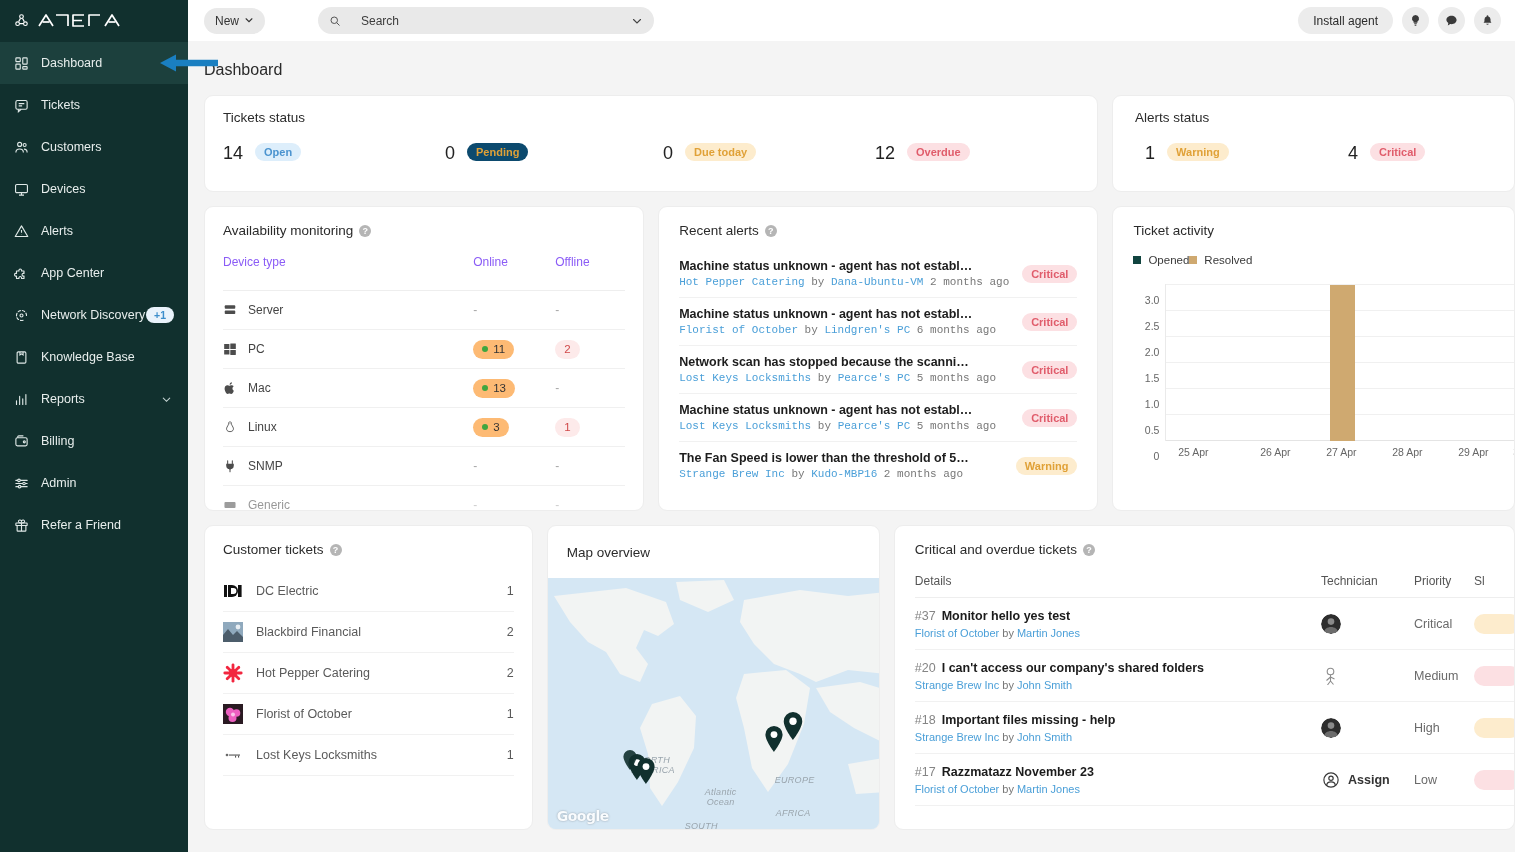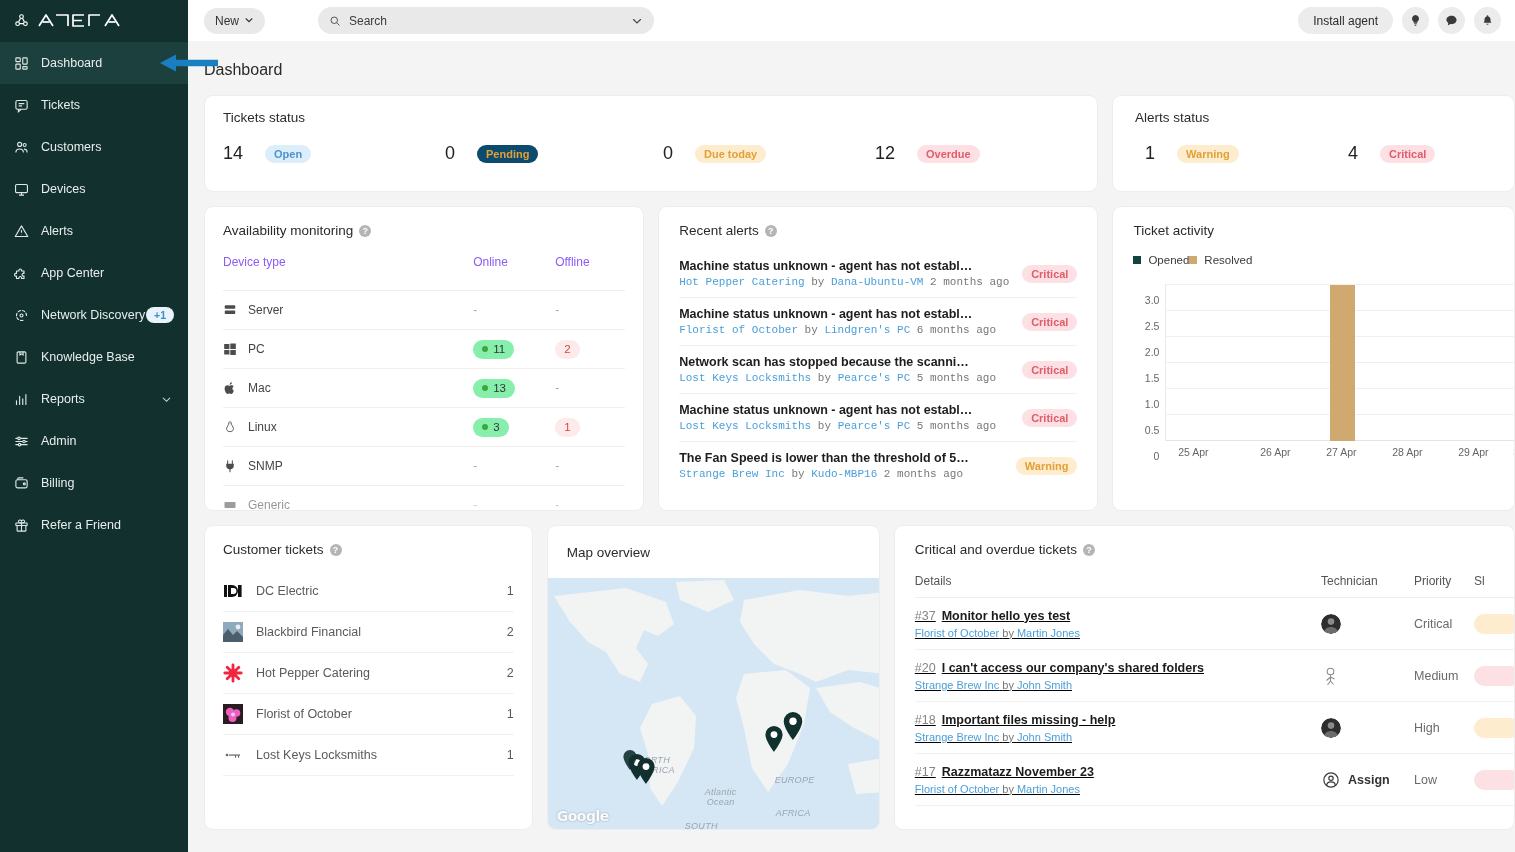--- a/index.html
+++ b/index.html
@@ -79,21 +79,21 @@
     height: 26px; padding: 0 11px;
     display: flex; align-items: center; gap: 5px;
     font-size: 12px; color: #333; cursor: pointer;
   }
   .btn-new svg { width: 10px; height: 10px; }
   .searchbox {
     margin-left: 53px;
     width: 336px; height: 27px;
     background: #e9e9e9; border-radius: 14px;
     display: flex; align-items: center;
-    padding: 0 11px; gap: 8px;
+    padding: 0 11px; gap: 20px;
     cursor: text;
   }
   .searchbox .s-icon { color: #555; display: flex; }
   .searchbox .s-icon svg { width: 12px; height: 12px; }
   .searchbox .s-ph { font-size: 12px; color: #3c3c3c; flex: 1; }
   .searchbox .s-chev { color: #444; display: flex; }
   .searchbox .s-chev svg { width: 12px; height: 12px; }
   .top-right {
     margin-left: auto;
     display: flex; align-items: center; gap: 9px;
@@ -135,21 +135,21 @@
     font-size: 9px; line-height: 12px; text-align: center;
     font-weight: bold;
   }
 
   
   .row1 { display: flex; gap: 14px; }
   .card-tickets-status { width: 911px; height: 97px; padding: 14px 18px; }
   .card-alerts-status { width: 410px; height: 97px; padding: 14px 22px; }
   .stat-row { display: flex; align-items: center; margin-top: 18px; }
   .stat {
-    display: flex; align-items: center; gap: 22px;
+    display: flex; align-items: flex-start; gap: 12px;
   }
   .stat-num { font-size: 18px; color: #222; min-width: 20px; text-align: right; }
   .pill {
     border-radius: 10px; padding: 3px 9px;
     font-size: 11px; line-height: 12px; font-weight: bold;
     white-space: nowrap;
   }
 
   
   .row2 { display: flex; gap: 14px; margin-top: 14px; }
@@ -172,21 +172,21 @@
   .tbl-row .c1 { flex: 1; display: flex; align-items: center; gap: 11px; color: #444; }
   .tbl-row .c2 { width: 82px; }
   .tbl-row .c3 { width: 70px; }
   .dev-icon { width: 14px; height: 14px; color: #4c4c4c; display: flex; }
   .dev-icon svg { width: 14px; height: 14px; display: block; }
   .cnt-pill {
     display: inline-flex; align-items: center; gap: 5px;
     border-radius: 10px; padding: 3px 9px;
     font-size: 11.5px; line-height: 13px;
   }
-  .cnt-on { background: #86efac; color: #333; align-items: center; }
+  .cnt-on { background: #fdba74; color: #333; align-items: center; }
   .cnt-off { background: #fdeaea; color: #d04a4a; }
   .dot-green { width: 6px; height: 6px; border-radius: 50%; background: #3fa63f; }
   .dash { color: #a6a6a6; }
 
   
   .al-list { margin-top: 12px; }
   .al-item {
     display: flex; align-items: center;
     padding: 9px 0; border-bottom: 1px solid #f1f1f1;
   }
@@ -273,21 +273,21 @@
     padding: 17px 0 9px 0; border-bottom: 1px solid #eee;
   }
   .ct-head .d1 { flex: 1; }
   .ct-head .d2 { width: 93px; }
   .ct-head .d3 { width: 60px; }
   .ct-head .d4 { width: 40px; }
   .ct-row {
     display: flex; align-items: center;
     height: 52px; border-bottom: 1px solid #f1f1f1;
   }
-  .ct-row .d1 { flex: 1; min-width: 0; text-decoration: underline; }
+  .ct-row .d1 { flex: 1; min-width: 0; }
   .ct-row .d2 { width: 93px; display: flex; align-items: center; gap: 7px; }
   .ct-row .d3 { width: 60px; font-size: 12.5px; color: #6a6a6a; }
   .ct-row .d4 { width: 40px; }
   .ct-title { font-size: 12.5px; color: #1b1b1b; }
   .ct-title .num { color: #858585; margin-right: 6px; }
   .ct-title .txt { font-weight: bold; }
   .ct-sub { font-size: 11px; color: #777; margin-top: 4px; }
   .ct-sub .lnk { color: #4a9fd8; }
   .avatar {
     width: 20px; height: 20px; border-radius: 50%;
@@ -423,39 +423,39 @@
       <span class="nav-label">Reports</span>
       <span class="nav-chevron">
         <svg viewBox="0 0 24 24" fill="none" stroke="currentColor" stroke-width="2.4" stroke-linecap="round">
             <path d="M5 9 L12 16 L19 9"></path>
           </svg>
       </span>
     </div>
 
     <div class="nav-item">
       <span class="nav-icon">
+        <svg viewBox="0 0 24 24" fill="none" stroke="currentColor" stroke-width="1.8">
+          <rect x="3" y="6" width="18" height="13" rx="2.5"></rect>
+            <circle cx="16.5" cy="12.5" r="1.6"></circle>
+            <path d="M6 6 V4.5 A1.5 1.5 0 0 1 7.5 3 H15"></path>
+        </svg>
+      </span>
+      <span class="nav-label">Billing</span>
+    </div>
+
+    <div class="nav-item">
+      <span class="nav-icon">
         <svg viewBox="0 0 24 24" fill="none" stroke="currentColor" stroke-width="1.8" stroke-linecap="round">
           <path d="M3 7 H21 M3 12 H21 M3 17 H21"></path>
             <circle cx="8" cy="7" r="2" fill="#11302e"></circle>
             <circle cx="16" cy="12" r="2" fill="#11302e"></circle>
             <circle cx="9" cy="17" r="2" fill="#11302e"></circle>
         </svg>
       </span>
       <span class="nav-label">Admin</span>
-    </div>
-
-    <div class="nav-item">
-      <span class="nav-icon">
-        <svg viewBox="0 0 24 24" fill="none" stroke="currentColor" stroke-width="1.8">
-          <rect x="3" y="6" width="18" height="13" rx="2.5"></rect>
-            <circle cx="16.5" cy="12.5" r="1.6"></circle>
-            <path d="M6 6 V4.5 A1.5 1.5 0 0 1 7.5 3 H15"></path>
-        </svg>
-      </span>
-      <span class="nav-label">Billing</span>
     </div>
 
     <div class="nav-item">
       <span class="nav-icon">
         <svg viewBox="0 0 24 24" fill="none" stroke="currentColor" stroke-width="1.8">
           <rect x="3" y="8" width="18" height="4" rx="1"></rect>
             <rect x="5" y="12" width="14" height="9" rx="1"></rect>
           <path d="M12 8 V21"></path>
             <path d="M12 8 C12 8 8 8 7.2 6.4 A2.2 2.2 0 0 1 12 5 A2.2 2.2 0 0 1 16.8 6.4 C16 8 12 8 12 8 Z"></path>
         </svg>

